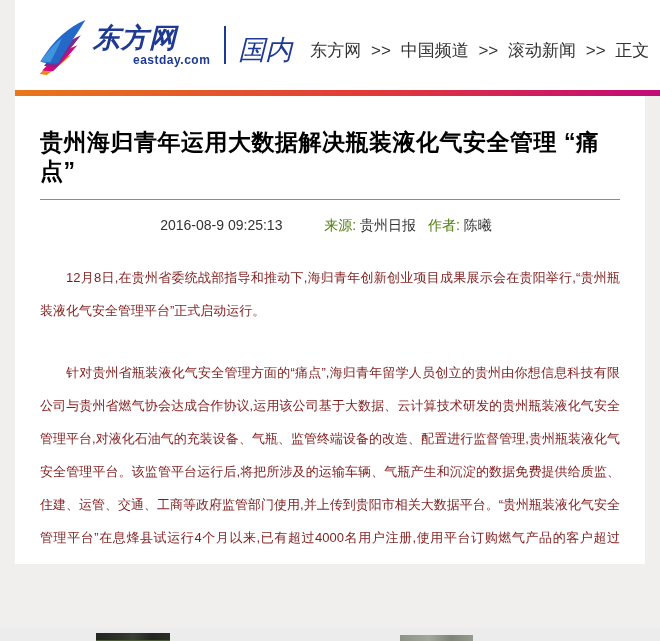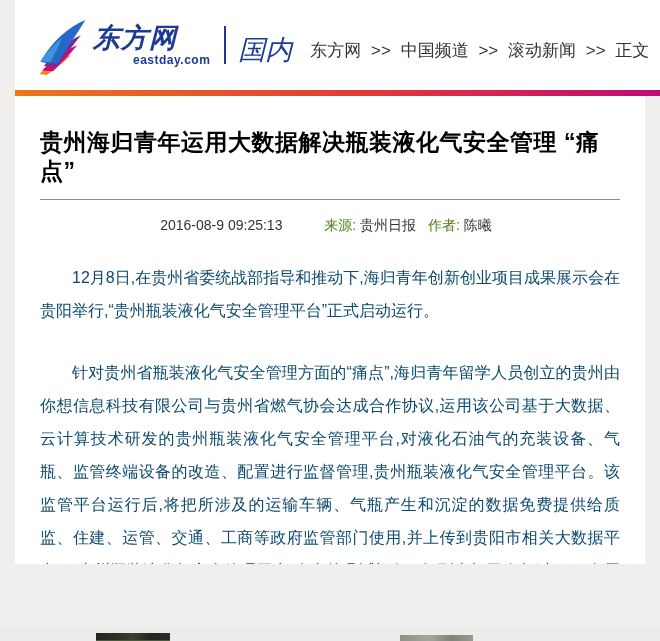--- a/index.html
+++ b/index.html
@@ -95,23 +95,23 @@
     margin-top: 17px;
     text-align: center;
     font-size: 14px;
     color: #333333;
   }
   .meta-datetime { margin-right: 38px; }
   .meta-label { color: #4d7c0f; }
   .meta-value { color: #333333; margin-right: 8px; }
   .article-body { margin-top: 26px; }
   .article-body p {
-    font-size: 16px;
+    font-size: 13px;
     line-height: 33px;
-    color: #0c4a6e;
+    color: #7f1d1d;
     text-indent: 2em;
     margin-bottom: 29px;
     text-align: justify;
   }
 
   
   .bottom-strip {
     position: absolute;
     left: 0;
     bottom: 0;

